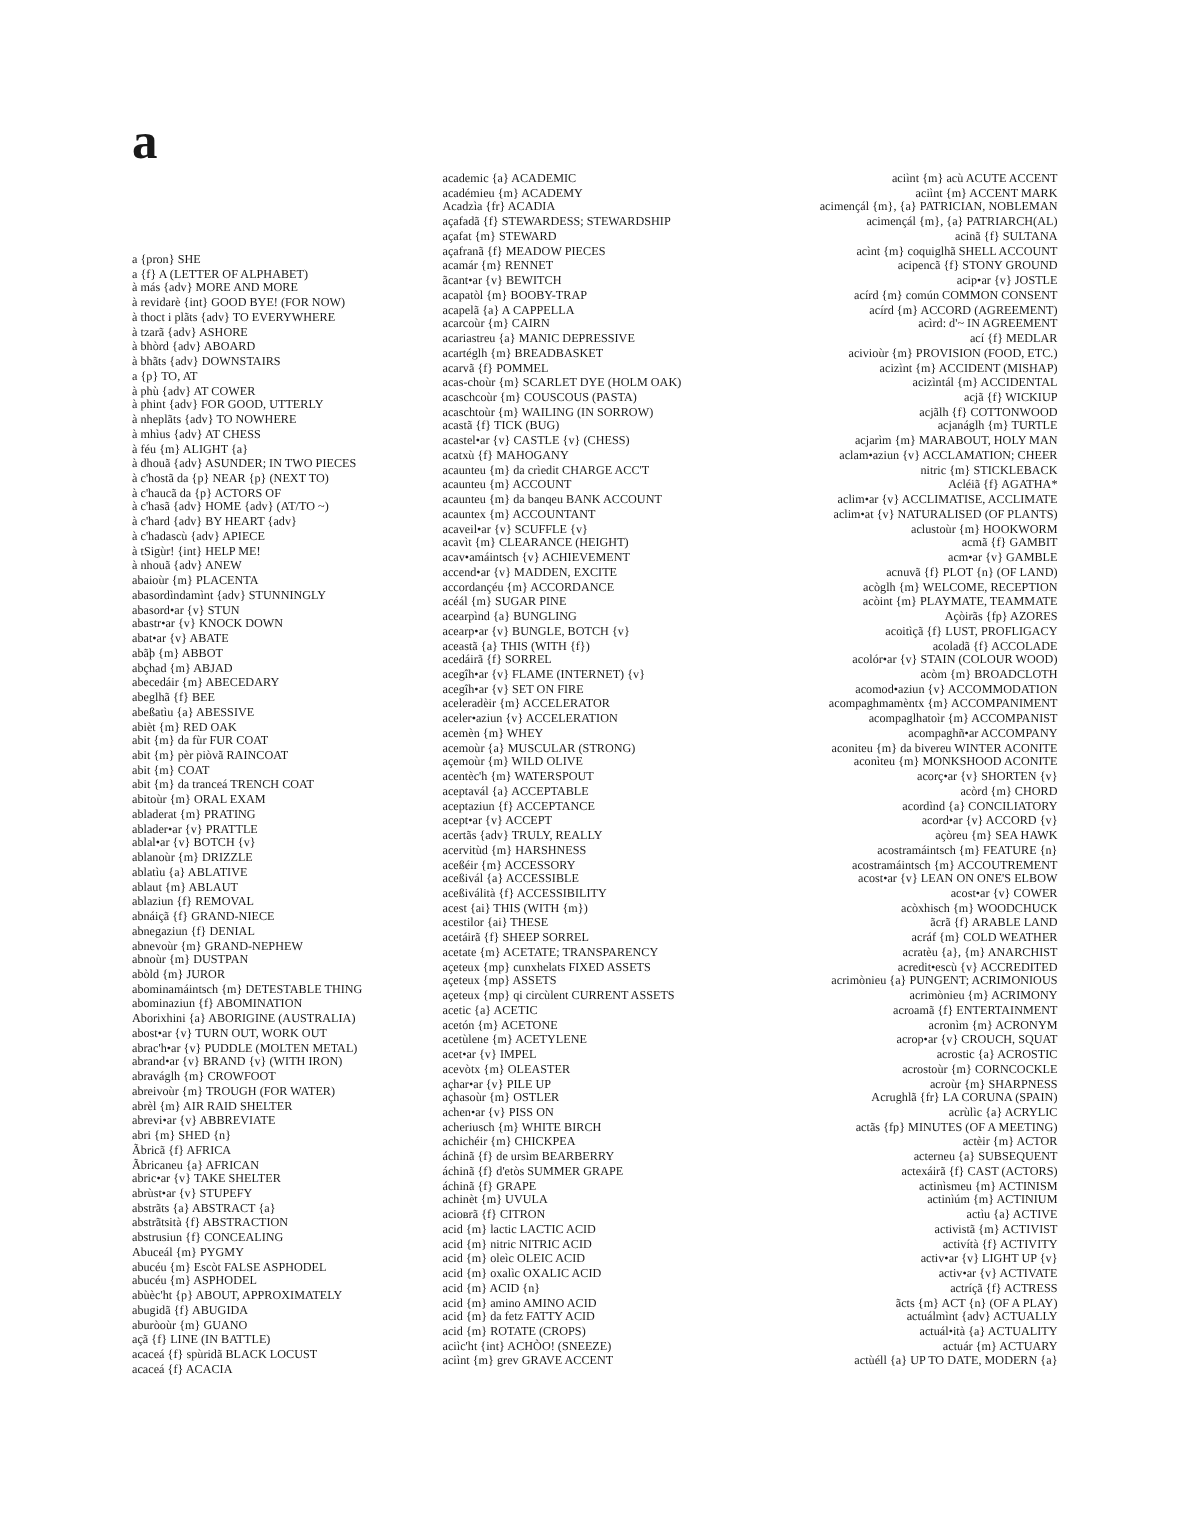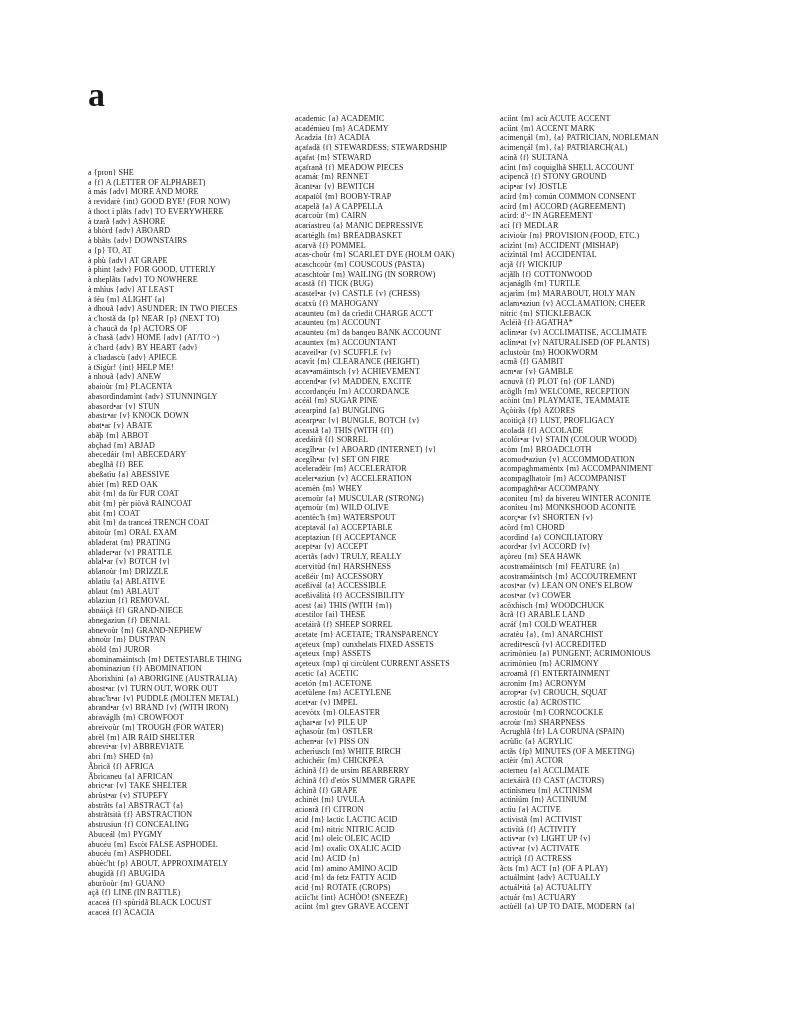--- a/index.html
+++ b/index.html
@@ -43,21 +43,21 @@
     position: absolute;
     top: 86px;
     font-size: 8.1px;
     line-height: 9.74px;
     letter-spacing: 0.02px;
     white-space: nowrap;
     margin-top: 28px;
   }
   .col-1 { left: 88px; width: 198px; top: 140px; font-family: Liberation Serif, serif; }
   .col-2 { left: 295px; width: 200px; }
-  .col-3 { left: 500px; width: 205px; }
+  .col-3 { left: 500px; width: 205px; text-align: right; }
   .entry {
     margin: 0;
     padding: 0;
     white-space: nowrap;
     overflow: visible;
   }
 </style>
 </head>
 <body>
 
@@ -69,24 +69,24 @@
     <div class="col col-1">
         <div class="entry">a {pron} SHE</div>
         <div class="entry">a {f} A (LETTER OF ALPHABET)</div>
         <div class="entry">à más {adv} MORE AND MORE</div>
         <div class="entry">à revidarè {int} GOOD BYE! (FOR NOW)</div>
         <div class="entry">à thoct i plãts {adv} TO EVERYWHERE</div>
         <div class="entry">à tzarã {adv} ASHORE</div>
         <div class="entry">à bhòrd {adv} ABOARD</div>
         <div class="entry">à bhãts {adv} DOWNSTAIRS</div>
         <div class="entry">a {p} TO, AT</div>
-        <div class="entry">à phù {adv} AT GRAPE</div>
+        <div class="entry">à phù {adv} AT COWER</div>
         <div class="entry">à phint {adv} FOR GOOD, UTTERLY</div>
         <div class="entry">à nheplãts {adv} TO NOWHERE</div>
-        <div class="entry">à mhìus {adv} AT LEAST</div>
+        <div class="entry">à mhìus {adv} AT CHESS</div>
         <div class="entry">à féu {m} ALIGHT {a}</div>
         <div class="entry">à dhouã {adv} ASUNDER; IN TWO PIECES</div>
         <div class="entry">à c'hostã da {p} NEAR {p} (NEXT TO)</div>
         <div class="entry">à c'haucã da {p} ACTORS OF</div>
         <div class="entry">à c'hasã {adv} HOME {adv} (AT/TO ~)</div>
         <div class="entry">à c'hard {adv} BY HEART {adv}</div>
         <div class="entry">à c'hadascù {adv} APIECE</div>
         <div class="entry">à tSigùr! {int} HELP ME!</div>
         <div class="entry">à nhouã {adv} ANEW</div>
         <div class="entry">abaioùr {m} PLACENTA</div>
@@ -173,21 +173,21 @@
         <div class="entry">acaveil•ar {v} SCUFFLE {v}</div>
         <div class="entry">acavìt {m} CLEARANCE (HEIGHT)</div>
         <div class="entry">acav•amáintsch {v} ACHIEVEMENT</div>
         <div class="entry">accend•ar {v} MADDEN, EXCITE</div>
         <div class="entry">accordançéu {m} ACCORDANCE</div>
         <div class="entry">acéál {m} SUGAR PINE</div>
         <div class="entry">acearpìnd {a} BUNGLING</div>
         <div class="entry">acearp•ar {v} BUNGLE, BOTCH {v}</div>
         <div class="entry">aceastã {a} THIS (WITH {f})</div>
         <div class="entry">acedáirã {f} SORREL</div>
-        <div class="entry">acegîh•ar {v} ABOARD (INTERNET) {v}</div>
+        <div class="entry">acegîh•ar {v} FLAME (INTERNET) {v}</div>
         <div class="entry">acegîh•ar {v} SET ON FIRE</div>
         <div class="entry">aceleradèir {m} ACCELERATOR</div>
         <div class="entry">aceler•aziun {v} ACCELERATION</div>
         <div class="entry">acemèn {m} WHEY</div>
         <div class="entry">acemoùr {a} MUSCULAR (STRONG)</div>
         <div class="entry">açemoùr {m} WILD OLIVE</div>
         <div class="entry">acentèc'h {m} WATERSPOUT</div>
         <div class="entry">aceptavál {a} ACCEPTABLE</div>
         <div class="entry">aceptaziun {f} ACCEPTANCE</div>
         <div class="entry">acept•ar {v} ACCEPT</div>
@@ -290,21 +290,21 @@
         <div class="entry">acroamã {f} ENTERTAINMENT</div>
         <div class="entry">acronìm {m} ACRONYM</div>
         <div class="entry">acrop•ar {v} CROUCH, SQUAT</div>
         <div class="entry">acrostic {a} ACROSTIC</div>
         <div class="entry">acrostoùr {m} CORNCOCKLE</div>
         <div class="entry">acroùr {m} SHARPNESS</div>
         <div class="entry">Acrughlã {fr} LA CORUNA (SPAIN)</div>
         <div class="entry">acrùlìc {a} ACRYLIC</div>
         <div class="entry">actãs {fp} MINUTES (OF A MEETING)</div>
         <div class="entry">actèir {m} ACTOR</div>
-        <div class="entry">acterneu {a} ACCLIMATE</div>
+        <div class="entry">acterneu {a} SUBSEQUENT</div>
         <div class="entry">actexáirã {f} CAST (ACTORS)</div>
         <div class="entry">actinìsmeu {m} ACTINISM</div>
         <div class="entry">actinìúm {m} ACTINIUM</div>
         <div class="entry">actìu {a} ACTIVE</div>
         <div class="entry">activistã {m} ACTIVIST</div>
         <div class="entry">activítà {f} ACTIVITY</div>
         <div class="entry">activ•ar {v} LIGHT UP {v}</div>
         <div class="entry">activ•ar {v} ACTIVATE</div>
         <div class="entry">actríçã {f} ACTRESS</div>
         <div class="entry">ãcts {m} ACT {n} (OF A PLAY)</div>

